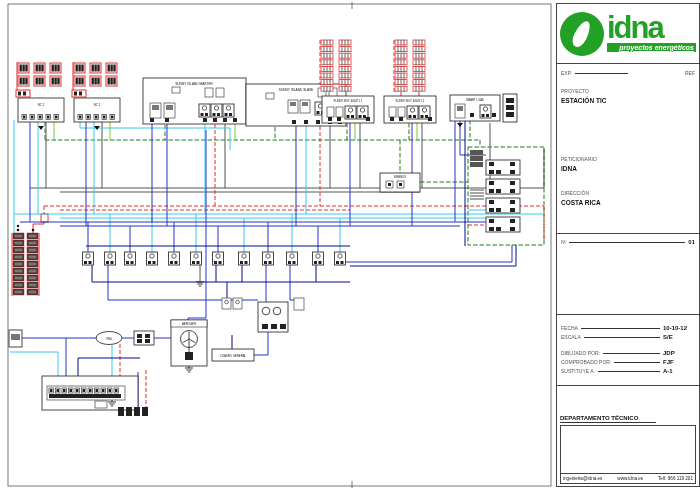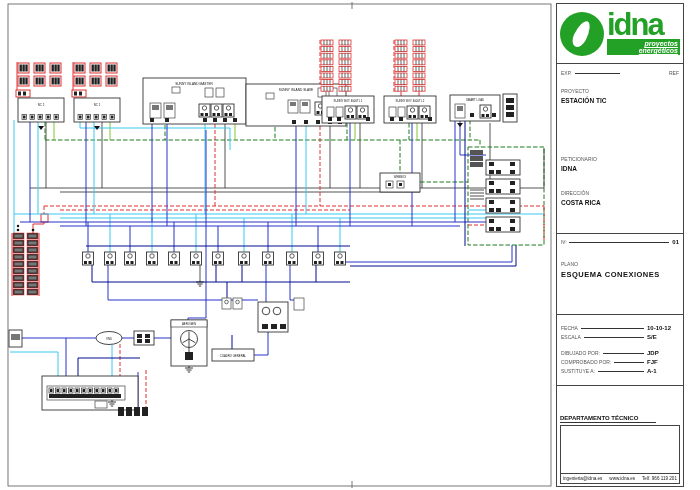--- a/index.html
+++ b/index.html
@@ -19,21 +19,21 @@
   .w-lgreen{stroke:#7ec832;}
 
   .comp{fill:#fff;stroke:#333;stroke-width:.9;}
   .comp-thin{fill:#fff;stroke:#444;stroke-width:.7;}
   .pad{fill:#222;}
   .grayfill{fill:#777;}
   .lbl{font-family:"Liberation Sans",sans-serif;font-size:3.2px;fill:#111;text-anchor:middle;}
   .lbl-xs{font-size:2.8px;}
 
   
-  .titleblock{position:absolute;left:556px;top:3px;width:128px;height:484px;
+  .titleblock{position:absolute;left:556px;top:3px;width:144px;height:484px;
               border:1px solid #444;background:#fff;font-size:6px;color:#111;box-sizing:border-box;}
   .logo-box{position:absolute;left:0;top:0;width:100%;height:60px;border-bottom:1px solid #444;
             box-sizing:border-box;display:flex;align-items:center;padding:4px 3px;}
   .leaf-circle{width:44px;height:44px;border-radius:50%;background:#23a127;position:relative;flex:0 0 auto;}
   .leaf-circle::after{content:"";position:absolute;left:15px;top:8px;width:13px;height:28px;background:#fff;
             border-radius:50% 50% 50% 50%/62% 62% 38% 38%;transform:rotate(26deg);}
   .logo-right{margin-left:3px;flex:1;}
   .logo-word{font-size:31px;font-weight:bold;color:#23a127;line-height:.85;letter-spacing:-2px;}
   .logo-banner{margin-top:1px;background:#23a127;color:#fff;font-size:7px;font-weight:bold;font-style:italic;
             text-align:right;padding:1px 2px;text-decoration:underline;}
@@ -455,24 +455,20 @@
     <div class="sm-label">DIRECCIÓN</div>
     <div class="val">COSTA RICA</div>
   </div>
 
   <div class="num-box">
     <div class="row">
       <span class="sm-label">Nº</span>
       <span class="fill-line"></span>
       <span class="val">01</span>
     </div>
-    <div class="plano-wrap">
-      <div class="sm-label">PLANO</div>
-      <div class="val">ESQUEMA CONEXIONES</div>
-    </div>
   </div>
 
   <div class="fecha-box">
     <div class="row">
       <span class="sm-label">FECHA</span>
       <span class="fill-line"></span>
       <span class="val">10-10-12</span>
     </div>
     <div class="row">
       <span class="sm-label">ESCALA</span>

